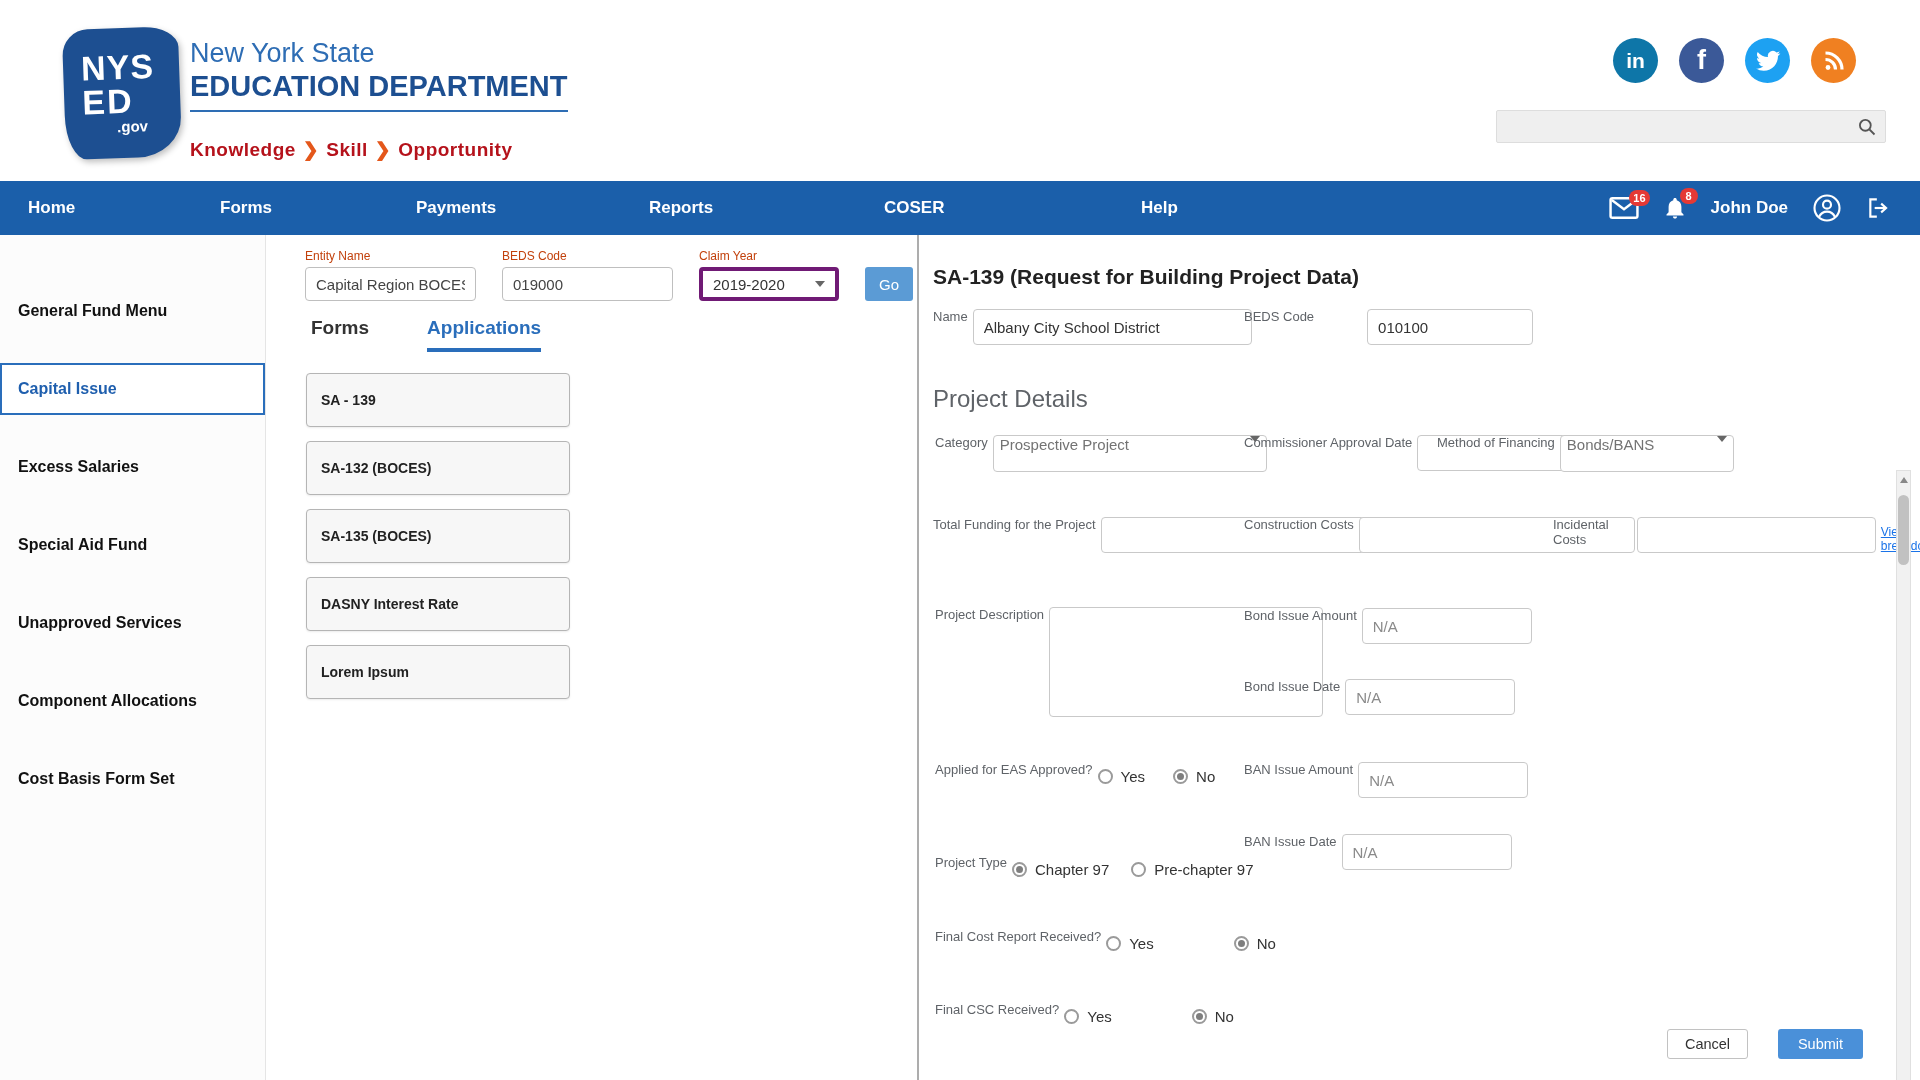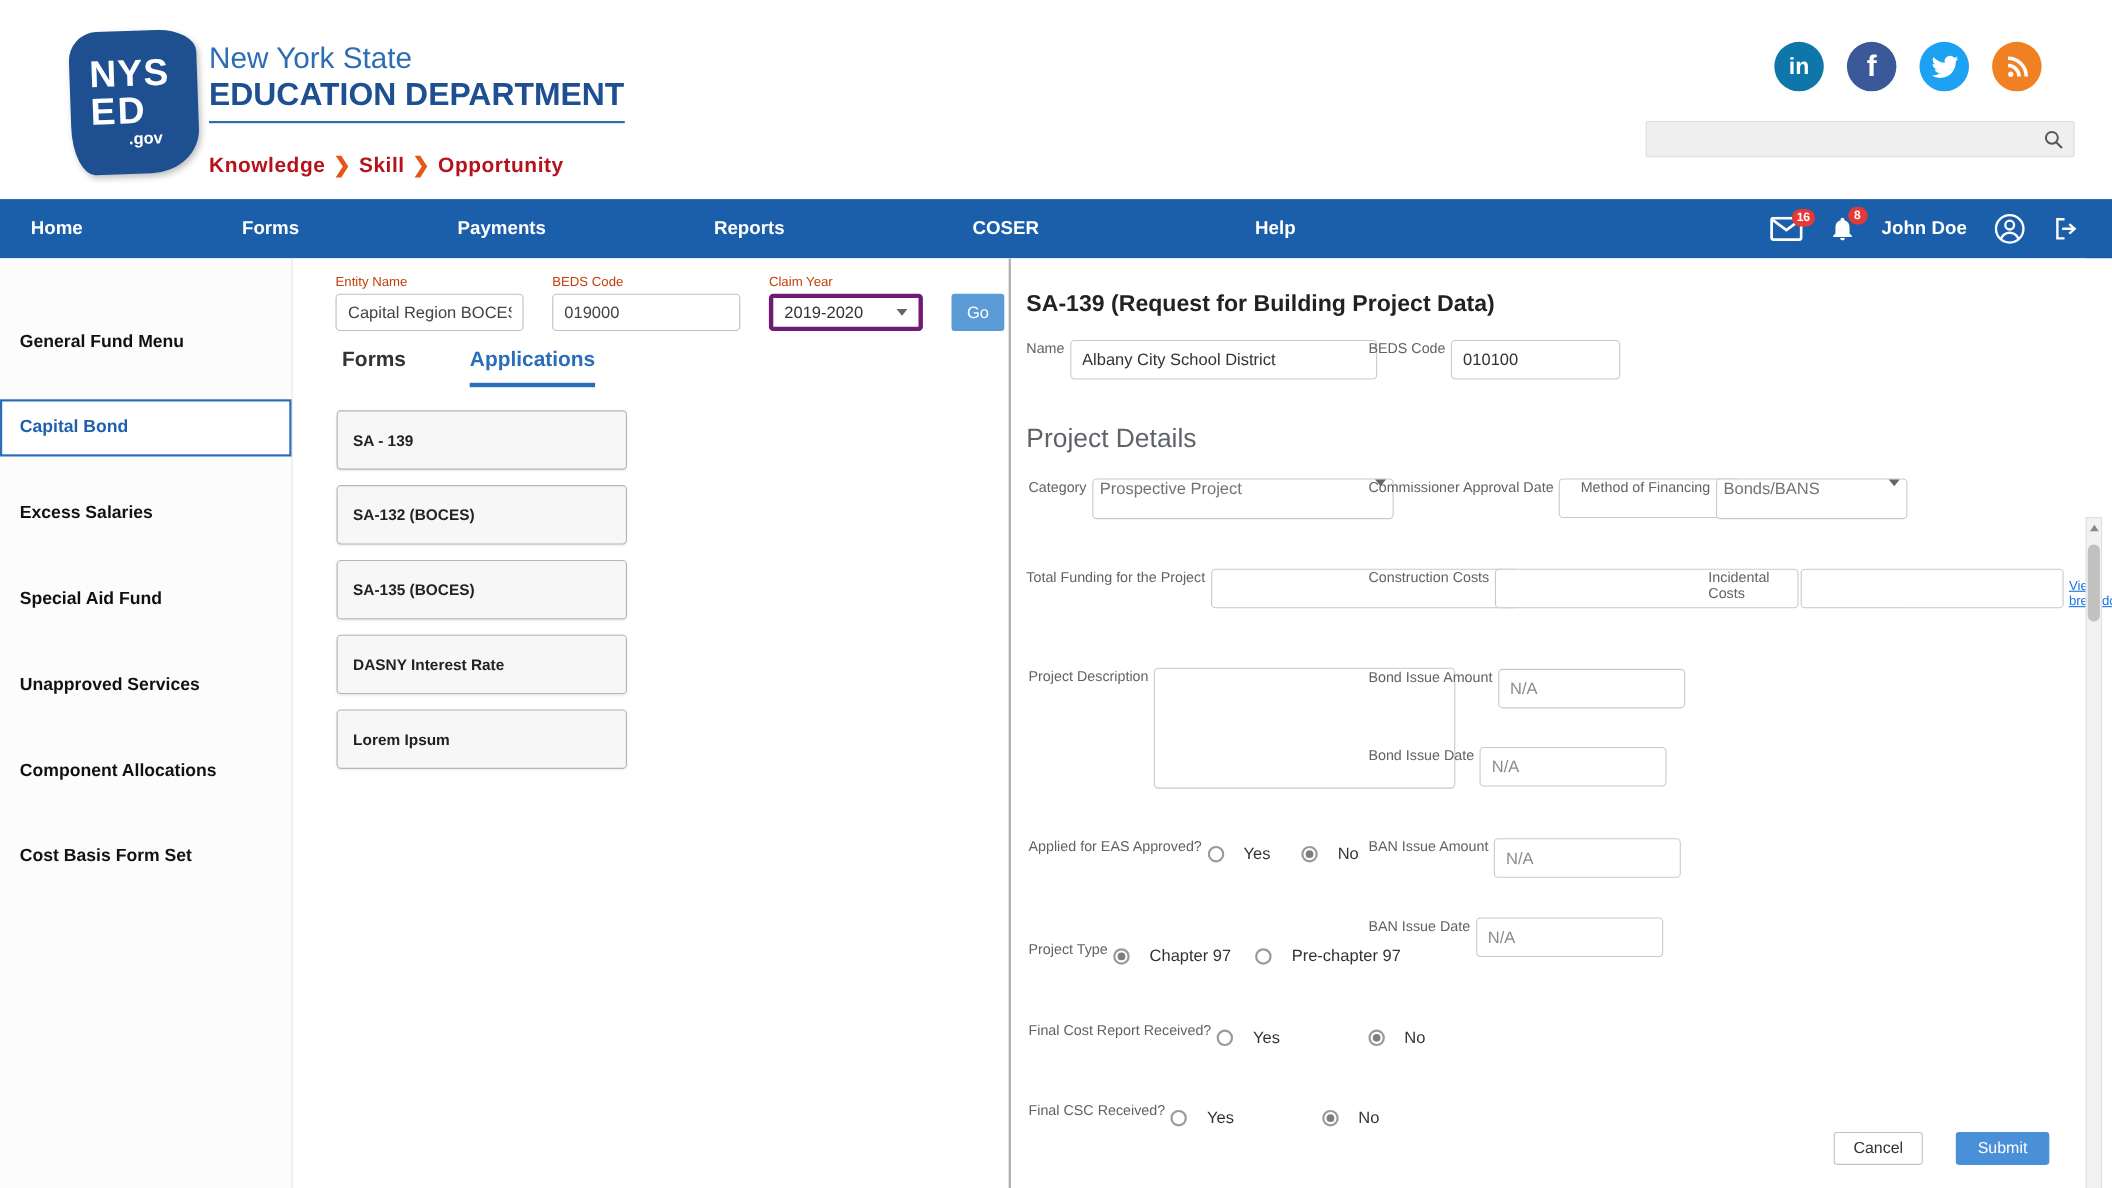--- a/index.html
+++ b/index.html
@@ -83,21 +83,21 @@
   .pinput{height:36px;border:1px solid #c9c9c9;border-radius:4px;padding:0 10px;font-size:15px;
     color:#333;background:#fff;outline:none}
   .pinput.muted{color:#8a8a8a}
   .pselect{height:37px;border:1px solid #c9c9c9;border-radius:4px;padding:0 6px;font-size:15px;
     color:#737373;background:#fff;display:flex;justify-content:space-between;cursor:pointer}
   .ptext{border:1px solid #c9c9c9;border-radius:4px;padding:8px 10px;font-size:15px;color:#333;
     resize:none;outline:none;font-family:"Liberation Sans",sans-serif}
   .bd-link{font-size:12px;color:#1a73e8;text-decoration:underline;align-self:flex-end;
     margin-top:4px;cursor:pointer}
   .radio-row{display:flex;gap:28px;margin-top:6px}
-  .radio-opt{display:flex;align-items:center;gap:18px;font-size:15px;color:#333;cursor:pointer}
+  .radio-opt{display:flex;align-items:center;gap:8px;font-size:15px;color:#333;cursor:pointer}
   .radio{width:15px;height:15px;border:2px solid #9a9a9a;border-radius:50%;background:#fff;
     position:relative;flex:none;display:inline-block}
   .radio.checked::after{content:"";position:absolute;inset:2px;border-radius:50%;background:#7e7e7e}
   .btn{position:absolute;height:30px;border-radius:3px;font-size:14.5px;cursor:pointer;
     display:flex;align-items:center;justify-content:center}
   .btn.cancel{left:748px;top:794px;width:81px;background:#fff;border:1px solid #c2c2c2;color:#333}
   .btn.submit{left:859px;top:794px;width:85px;background:#4a90d9;border:none;color:#fff}
 
   
   .scrollbar{position:absolute;right:9px;top:235px;width:15px;height:845px;background:#f1f1f1;
@@ -181,21 +181,21 @@
         <path d="M14 8l4.5 4-4.5 4"></path>
         <line x1="8" y1="12" x2="18" y2="12"></line>
       </svg>
   </div>
 </div>
 
 <div class="content">
 
   <div class="sidebar">
     <div class="side-item">General Fund Menu</div>
-    <div class="side-item active">Capital Bond</div>
+    <div class="side-item active">Capital Issue</div>
     <div class="side-item">Excess Salaries</div>
     <div class="side-item">Special Aid Fund</div>
     <div class="side-item">Unapproved Services</div>
     <div class="side-item">Component Allocations</div>
     <div class="side-item">Cost Basis Form Set</div>
   </div>
 
   <div class="middle">
     <div class="filters">
       <div class="fgroup">
@@ -232,21 +232,21 @@
 
   <div class="rightpanel">
     <div class="panel-title">SA-139 (Request for Building Project Data)</div>
 
     <div class="fg" style="left:14px;top:74px">
       <span class="plabel">Name</span>
       <input class="pinput" style="width: 279px;" type="text" value="Albany City School District">
     </div>
     <div class="fg" style="left:325px;top:74px">
       <span class="plabel">BEDS Code</span>
-      <input class="pinput" style="width: 154px;" type="text" value="010100">
+      <input class="pinput" style="width: 166px; margin-left: 48px;" type="text" value="010100">
     </div>
 
     <div class="section-title">Project Details</div>
 
     <div class="fg" style="left:16px;top:200px">
       <span class="plabel">Category</span>
       <div class="pselect" style="width:274px">
         <span>Prospective Project</span>
         <span class="caret"></span>
       </div>

